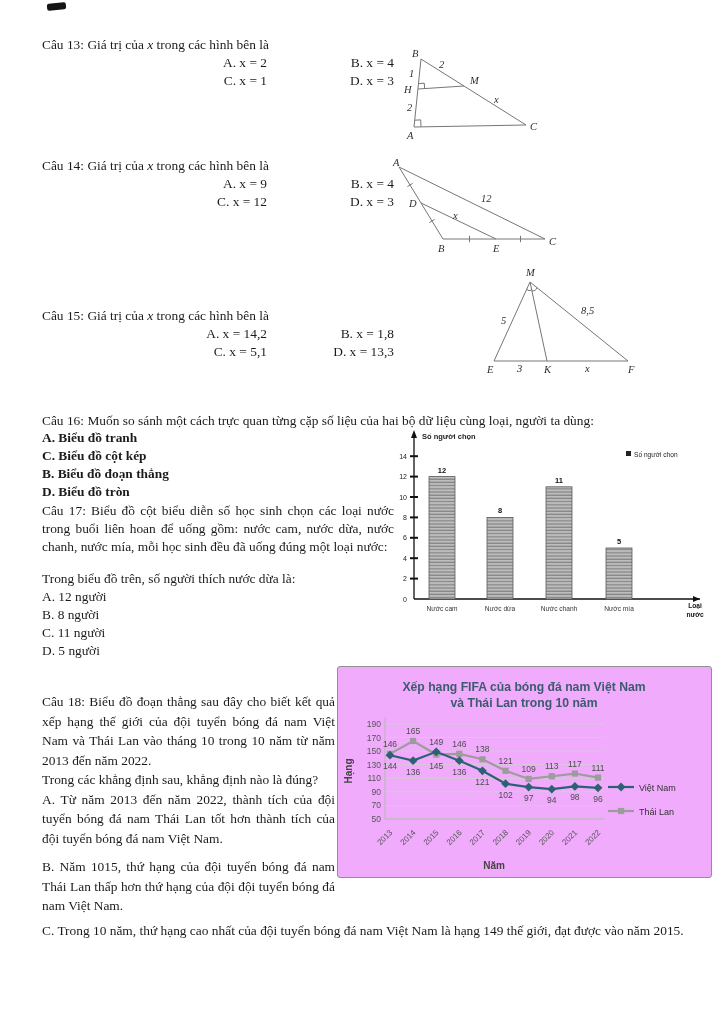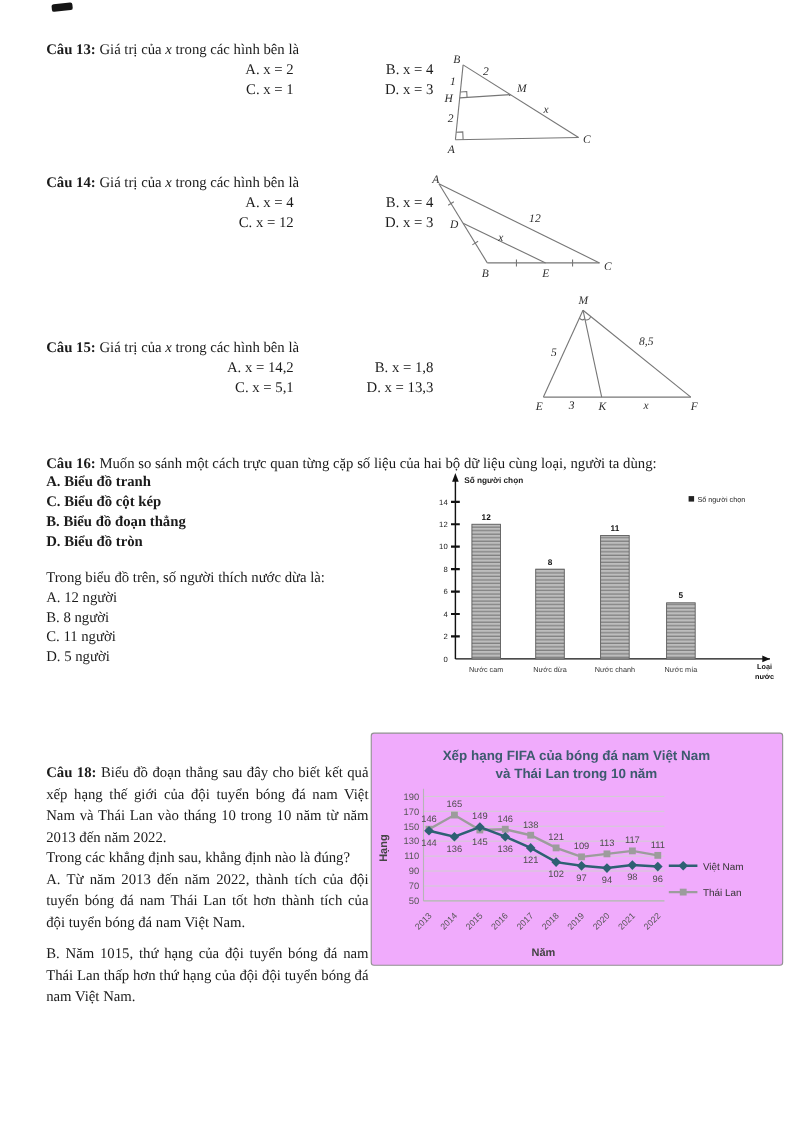--- a/index.html
+++ b/index.html
@@ -1,21 +1,21 @@
 <!DOCTYPE html>
 <html><head>
 <meta charset="utf-8">
 <style>
   * { margin:0; padding:0; box-sizing:border-box; }
   html,body { background:#ffffff; }
   .page { position:relative; width:724px; height:1024px; background:#ffffff;
           font-family:"Liberation Serif", serif; color:#1b1b1b; overflow:hidden; }
   .abs { position:absolute; }
   .q { position:absolute; font-size:13.4px; line-height:18px; }
-  .bold { font-weight:bold; }
+  .bold { font-weight:normal; }
   .justify { text-align:justify; }
   .opts2 { display:grid; grid-template-columns:172px auto; padding-left:53px;text-align:right; }
   .optcol span { display:block; }
   .fig { position:absolute; }
   .fig line, .fig path { stroke:#767676; stroke-width:1; fill:none; }
   .fig text { font-family:"Liberation Serif", serif; font-style:italic;
               font-size:10.5px; fill:#2e2e2e; }
   .chartbox { position:absolute; border:1.5px solid #909090; border-radius:3px; background:#f0abfc; }
   svg.chart { font-family:"Liberation Sans", sans-serif; display:block; }
   .scanmark { position:absolute; background:#151515; border-radius:2px; transform:rotate(-6deg); }
@@ -64,21 +64,21 @@
   </svg>
 
   <div class="q" style="left:42px; top:157px; width:352px;">
     <div>
       <span class="bold">Câu 14:</span>
       <span>Giá trị của</span>
       <i>x</i>
       <span>trong các hình bên là</span>
     </div>
     <div class="opts2">
-      <span>A. x = 4</span>
+      <span>A. x = 9</span>
       <span>B. x = 4</span>
       <span>C. x = 12</span>
       <span>D. x = 3</span>
     </div>
   </div>
 
   <svg class="fig" style="left:383px; top:157px;" width="180" height="98" viewBox="0 0 180 98">
     <line x1="16" y1="10" x2="60" y2="82"></line>
     <line x1="16" y1="10" x2="162" y2="82"></line>
     <line x1="60" y1="82" x2="162" y2="82"></line>
@@ -133,20 +133,24 @@
     <span>Muốn so sánh một cách trực quan từng cặp số liệu của hai bộ dữ liệu cùng loại, người ta dùng:</span>
   </div>
   <div class="q optcol" style="left:42px; top:429px; width:340px;font-weight:bold;">
     <span>A. Biểu đồ tranh</span>
     <span>C. Biểu đồ cột kép</span>
     <span>B. Biểu đồ đoạn thẳng</span>
     <span>D. Biểu đồ tròn</span>
   </div>
 
   <div class="q justify" style="left:42px; top:502px; width:352px;">
+    <div>
+      <span class="bold">Câu 17:</span>
+      <span>Biểu đồ cột biểu diễn số học sinh chọn các loại nước trong buổi liên hoan để uống gồm: nước cam, nước dừa, nước chanh, nước mía, mỗi học sinh đều đã uống đúng một loại nước:</span>
+    </div>
     <div style="margin-top:14px;">Trong biểu đồ trên, số người thích nước dừa là:</div>
     <div class="optcol">
       <span>A. 12 người</span>
       <span>B. 8 người</span>
       <span>C. 11 người</span>
       <span>D. 5 người</span>
     </div>
   </div>
 
   <svg id="bar-chart-svg" class="chart abs" style="left:398px; top:427px;" width="314" height="200" viewBox="0 0 314 200">
@@ -196,20 +200,21 @@
 
   <div class="q18flow">
     <div class="q18spacer"></div>
     <div>
       <span class="bold">Câu 18:</span>
       <span>Biểu đồ đoạn thẳng sau đây cho biết kết quả xếp hạng thế giới của đội tuyển bóng đá nam Việt Nam và Thái Lan vào tháng 10 trong 10 năm từ năm 2013 đến năm 2022.</span>
     </div>
     <div>Trong các khẳng định sau, khẳng định nào là đúng?</div>
     <div>A. Từ năm 2013 đến năm 2022, thành tích của đội tuyển bóng đá nam Thái Lan tốt hơn thành tích của đội tuyển bóng đá nam Việt Nam.</div>
     <div style="margin-top:9px;">B. Năm 1015, thứ hạng của đội tuyển bóng đá nam Thái Lan thấp hơn thứ hạng của đội đội tuyển bóng đá nam Việt Nam.</div>
+    <div style="margin-top:5px;">C. Trong 10 năm, thứ hạng cao nhất của đội tuyển bóng đá nam Việt Nam là hạng 149 thế giới, đạt được vào năm 2015.</div>
   </div>
 
   <div class="chartbox" style="left:337px; top:666px; width:375px; height:212px;">
     <svg id="line-chart-svg" class="chart" width="372" height="209" viewBox="0 0 372 209">
         <text x="186" y="24" text-anchor="middle" font-size="12.2" font-weight="bold" fill="#3d5a6e">Xếp hạng FIFA của bóng đá nam Việt Nam</text>
         <text x="186" y="40" text-anchor="middle" font-size="12.2" font-weight="bold" fill="#3d5a6e">và Thái Lan trong 10 năm</text>
         <line x1="47" y1="152" x2="266" y2="152" stroke="#cfcfcf" stroke-width="0.9"></line>
         <text x="43" y="155" text-anchor="end" font-size="8.5" fill="#555">50</text>
         <line x1="47" y1="138.42857142857142" x2="266" y2="138.42857142857142" stroke="#cfcfcf" stroke-width="0.9"></line>
         <text x="43" y="141.42857142857142" text-anchor="end" font-size="8.5" fill="#555">70</text>

